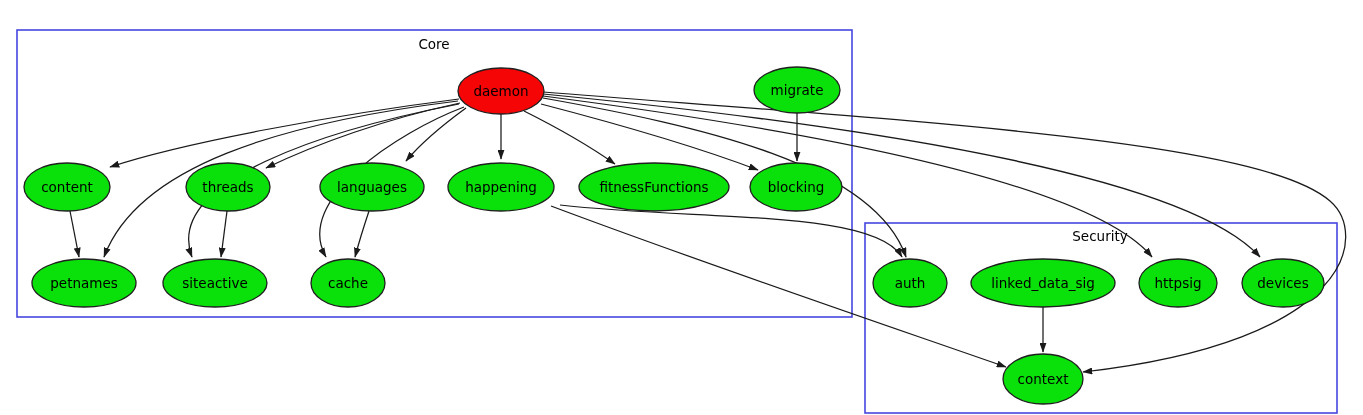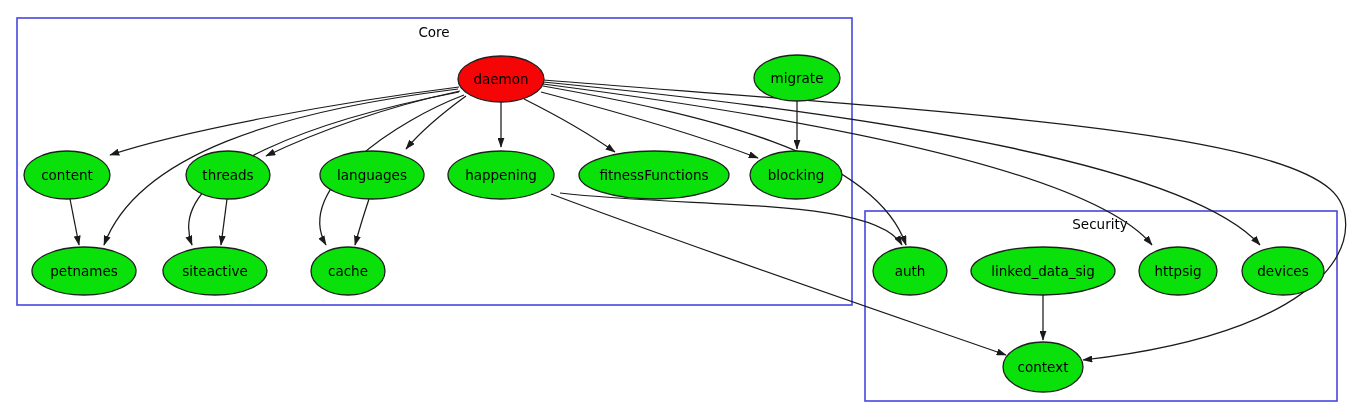--- a/index.html
+++ b/index.html
@@ -1,17 +1,17 @@
 <!DOCTYPE html>
 <html><head>
 <meta charset="utf-8">
 <style>
   html,body{margin:0;padding:0;background:#ffffff;}
   body{width:1363px;height:415px;position:relative;font-family:"DejaVu Sans",sans-serif;}
-  #stage{position:absolute;left:0;top:4px;width:1363px;height:321px;}
+  #stage{position:absolute;left:0;top:16px;width:1363px;height:321px;}
   svg{display:block;}
   .node-label{font-size:13.5px;fill:#000000;text-anchor:middle;}
   .cluster-label{font-size:13.5px;fill:#000000;text-anchor:middle;}
 </style>
 </head>
 <body>
 
 <div id="stage">
   <svg id="graph" width="1363" height="415" viewBox="0 0 1363 415" xmlns="http://www.w3.org/2000/svg">
       <defs>

